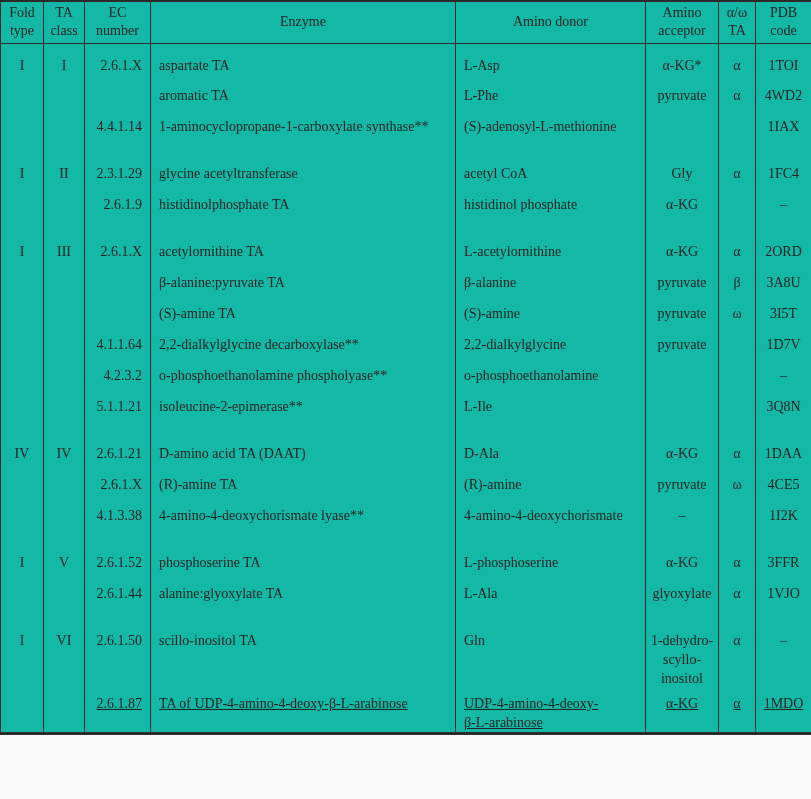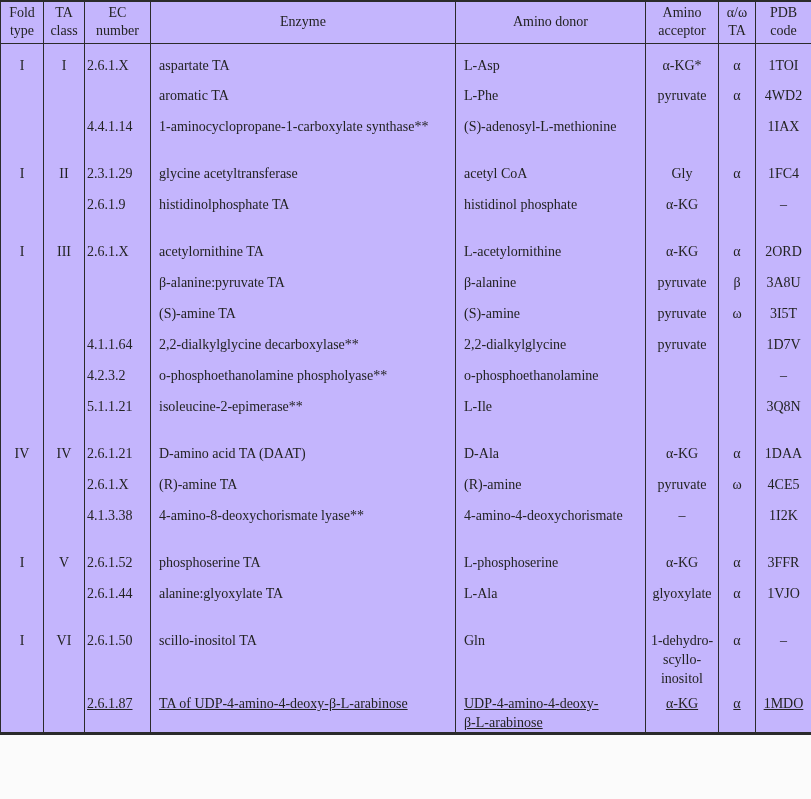--- a/index.html
+++ b/index.html
@@ -11,21 +11,21 @@
     overflow: hidden;
     font-family: "Liberation Serif", "DejaVu Serif", serif;
     color: #232323;
   }
   table.ta-table {
     width: 811px;
     border-collapse: collapse;
     table-layout: fixed;
     border-top: 2px solid #2b2b2b;
     border-bottom: 3px solid #2b2b2b;
-    background: #c4b5fd;
+    background: #14b8a6;
   }
   .ta-table th, .ta-table td {
     border-left: 1px solid #2b2b2b;
     font-size: 14px;
     line-height: 19px;
     font-weight: normal;
     white-space: pre-line;
     overflow: hidden;
     box-sizing: border-box;
     padding: 0 2px;
@@ -45,21 +45,21 @@
   .ta-table tbody td {
     vertical-align: top;
     padding-top: 6px;
   }
   
   .ta-table tbody td:nth-child(1),
   .ta-table tbody td:nth-child(2),
   .ta-table tbody td:nth-child(6),
   .ta-table tbody td:nth-child(7),
   .ta-table tbody td:nth-child(8) { text-align: center; }
-  .ta-table tbody td:nth-child(3) { padding-right: 8px; }
+  .ta-table tbody td:nth-child(3) { text-align: right; padding-right: 8px; }
   .ta-table tbody td:nth-child(4),
   .ta-table tbody td:nth-child(5) { text-align: left; padding-left: 8px; }
   
   .ta-table tbody tr.first-row { height: 37px; }
   .ta-table tbody tr.first-row td { padding-top: 12px; }
   .ta-table tbody tr.section-start { height: 47px; }
   .ta-table tbody tr.section-start td { padding-top: 22px; }
   .ta-table tbody tr:last-child { height: 45px; text-decoration: underline; }
 </style>
 </head>
@@ -222,21 +222,21 @@
         <td>(R)-amine TA</td>
         <td>(R)-amine</td>
         <td>pyruvate</td>
         <td>ω</td>
         <td>4CE5</td>
       </tr>
       <tr>
         <td></td>
         <td></td>
         <td>4.1.3.38</td>
-        <td>4-amino-8-deoxychorismate lyase**</td>
+        <td>4-amino-4-deoxychorismate lyase**</td>
         <td>4-amino-4-deoxychorismate</td>
         <td>–</td>
         <td></td>
         <td>1I2K</td>
       </tr>
       <tr class="section-start">
         <td>I</td>
         <td>V</td>
         <td>2.6.1.52</td>
         <td>phosphoserine TA</td>

